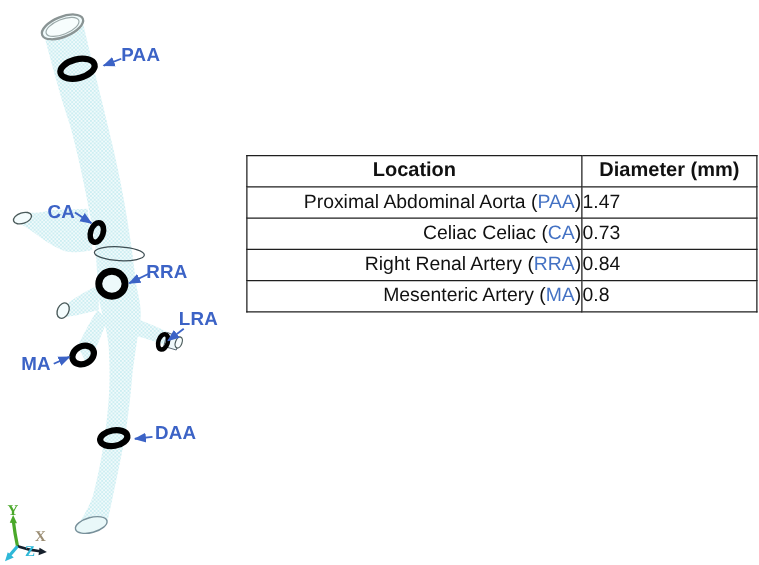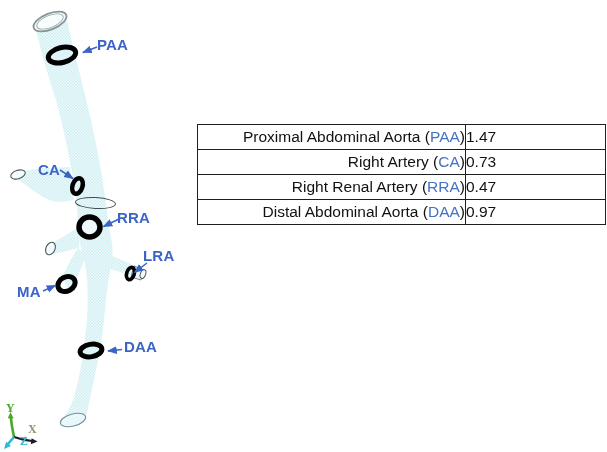--- a/index.html
+++ b/index.html
@@ -127,32 +127,36 @@
   <div class="ann" id="ann-lra">LRA</div>
   <div class="ann" id="ann-ma">MA</div>
   <div class="ann" id="ann-daa">DAA</div>
 
   <table class="diam">
     <colgroup>
         <col class="c1">
         <col class="c2">
       </colgroup>
     <tbody>
+        <tr>
+      <th>Location</th>
+      <th>Diameter (mm)</th>
+    </tr>
     <tr>
       <td class="loc"><span>Proximal Abdominal Aorta (</span><span class="abbr">PAA</span><span>)</span></td>
       <td class="val">1.47</td>
     </tr>
     <tr>
-      <td class="loc"><span>Right Artery (</span><span class="abbr">CA</span><span>)</span></td>
+      <td class="loc"><span>Celiac Celiac (</span><span class="abbr">CA</span><span>)</span></td>
       <td class="val">0.73</td>
     </tr>
     <tr>
       <td class="loc"><span>Right Renal Artery (</span><span class="abbr">RRA</span><span>)</span></td>
-      <td class="val">0.47</td>
+      <td class="val">0.84</td>
     </tr>
     <tr>
-      <td class="loc"><span>Distal Abdominal Aorta (</span><span class="abbr">DAA</span><span>)</span></td>
-      <td class="val">0.97</td>
+      <td class="loc"><span>Mesenteric Artery (</span><span class="abbr">MA</span><span>)</span></td>
+      <td class="val">0.8</td>
     </tr>
   </tbody>
     </table>
 
 </div>
 
 </body></html>

